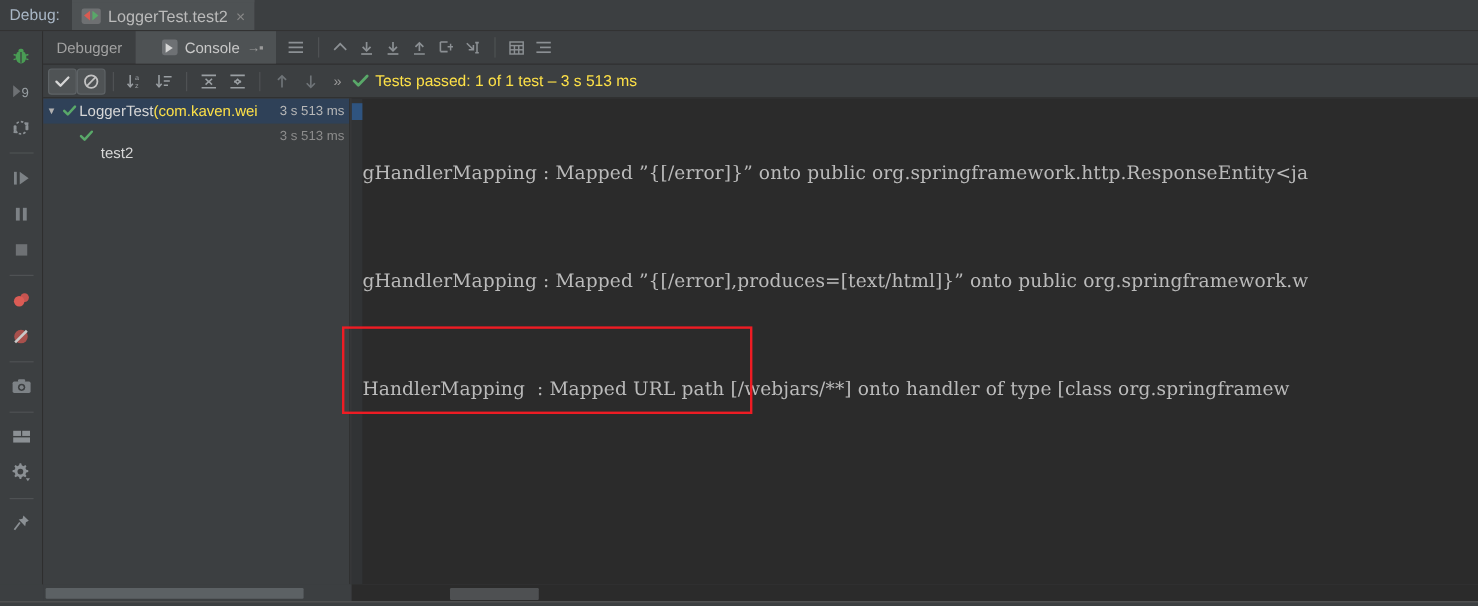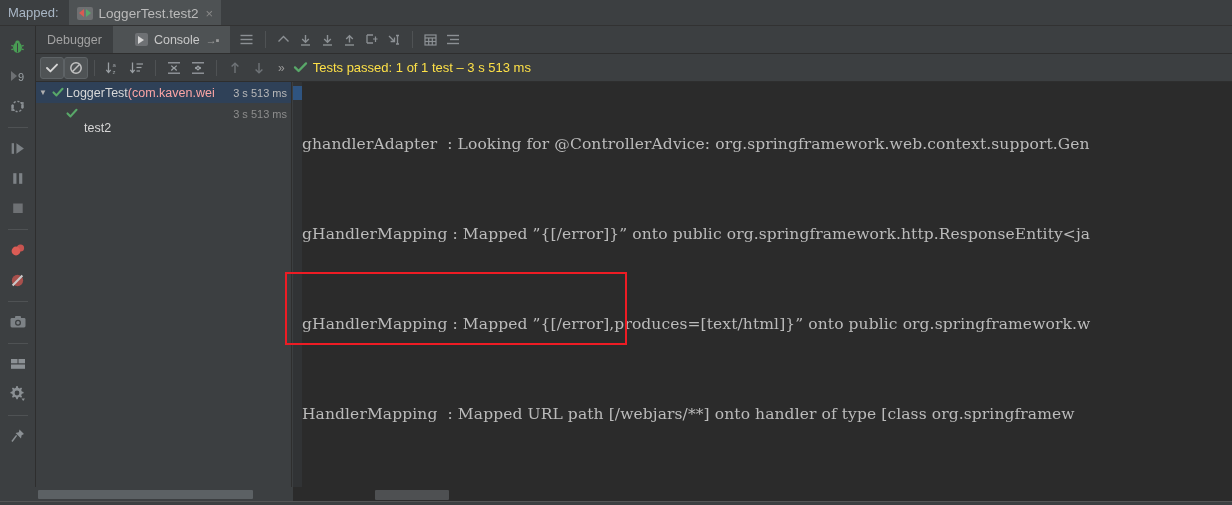--- a/index.html
+++ b/index.html
@@ -255,21 +255,21 @@
     font-size: 8px;
     flex: 0 0 14px;
   }
   .tree-check {
     flex: 0 0 16px;
     display: inline-flex;
     justify-content: center;
     align-items: center;
   }
   .tree-label { color: #d7d7d7; }
-  .tree-pkg { color: #fca5a5; }
+  .tree-pkg { color: #fde047; }
   .tree-time {
     position: absolute;
     right: 4px;
     color: #8d8d8d;
     font-size: 11px;
   }
   .tree-row.selected .tree-time { color: #b8b8b8; }
 
   
   .console {
@@ -357,21 +357,21 @@
     width: 36px; height: 14px;
     background: #3c3f41;
   }
 </style>
 </head>
 <body>
 
 <div id="app">
 
   <div class="top-tabrow">
-    <span class="debug-label">Mapped:</span>
+    <span class="debug-label">Debug:</span>
     <div class="run-tab">
       <span class="run-tab-icon"></span>
       <span class="run-tab-title">LoggerTest.test2</span>
       <span class="tab-close">×</span>
     </div>
   </div>
 
   <div class="left-strip">
 
     <div class="strip-icon">
@@ -674,21 +674,20 @@
       <span class="tree-time">3 s 513 ms</span>
     </div>
 
   </div>
 
   <div class="console">
     <div class="console-gutter">
       <div class="marker" style="top:4px;"></div>
     </div>
     <div class="console-lines">
-      <div class="cline">ghandlerAdapter  : Looking for @ControllerAdvice: org.springframework.web.context.support.Gen</div>
       <div class="cline">gHandlerMapping : Mapped ”{[/error]}” onto public org.springframework.http.ResponseEntity&lt;ja</div>
       <div class="cline">gHandlerMapping : Mapped ”{[/error],produces=[text/html]}” onto public org.springframework.w</div>
       <div class="cline">HandlerMapping  : Mapped URL path [/webjars/**] onto handler of type [class org.springframew</div>
       
       
       
       
       
       
     </div>

